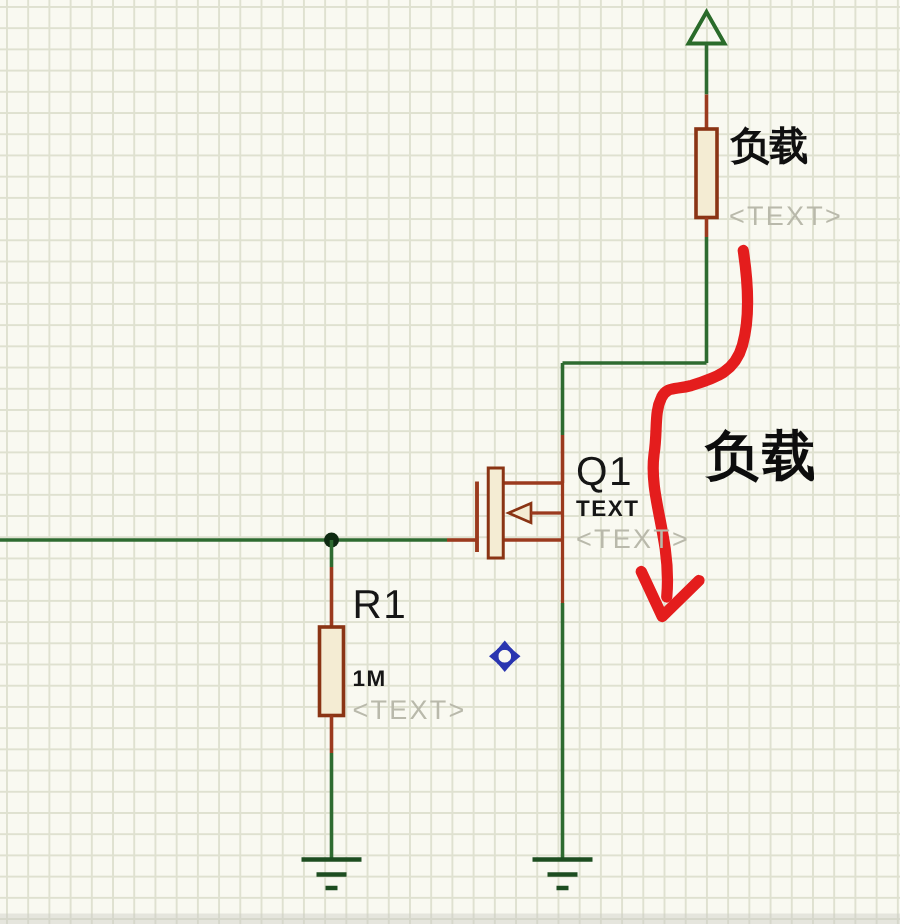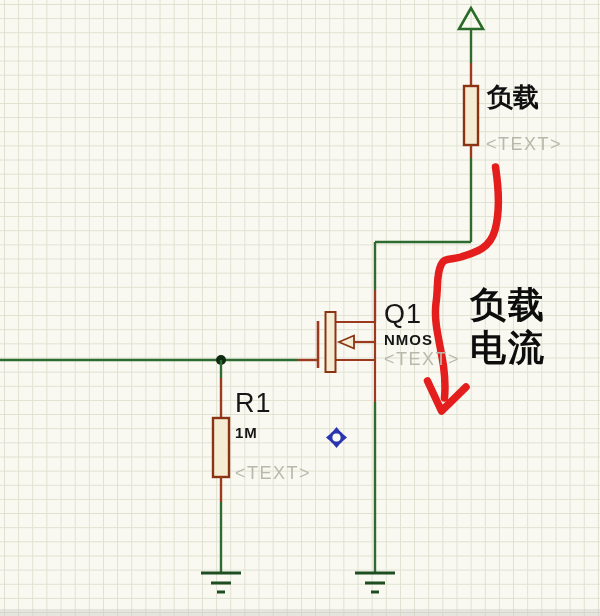--- a/index.html
+++ b/index.html
@@ -115,26 +115,25 @@
     <g stroke="#e41d1d" stroke-width="7.5" fill="none" stroke-linecap="round" stroke-linejoin="round">
       <path d="M495.5 167 C 499 190, 500 212, 495 230 C 490 248, 477 252, 461 257 C 450 260, 444.5 257.5, 441 265 C 436 275, 438.5 287, 436 303 C 433.5 323, 440 342, 443.5 366 C 445 377, 445.5 387, 444.5 398"></path>
       <path d="M427.5 381 L 441.5 411 L 466 387"></path>
     </g>
   </svg>
 
   <div class="lbl cjk load-label" style="left:487px;top:80px;">负载</div>
   <div class="lbl ph" style="left:486px;top:134px;">&lt;TEXT&gt;</div>
 
   <div class="lbl ref" style="left:384px;top:299px;">Q1</div>
-  <div class="lbl val" style="left:384px;top:331px;">NMOS</div>
+  <div class="lbl val" style="left:384px;top:331px;">TEXT</div>
   <div class="lbl ph" style="left:384px;top:349px;">&lt;TEXT&gt;</div>
 
   <div class="lbl ref" style="left:235px;top:388px;">R1</div>
-  <div class="lbl val" style="left:235px;top:424px;">1M</div>
+  <div class="lbl val" style="left:235px;top:444px;">1M</div>
   <div class="lbl ph" style="left:235px;top:463px;">&lt;TEXT&gt;</div>
 
   <div class="lbl cjk annot" style="left:470px;top:283px;">
     <div>负载</div>
-    <div>电流</div>
   </div>
 
   <div class="edge-band"></div>
 </div>
 
 </body></html>

